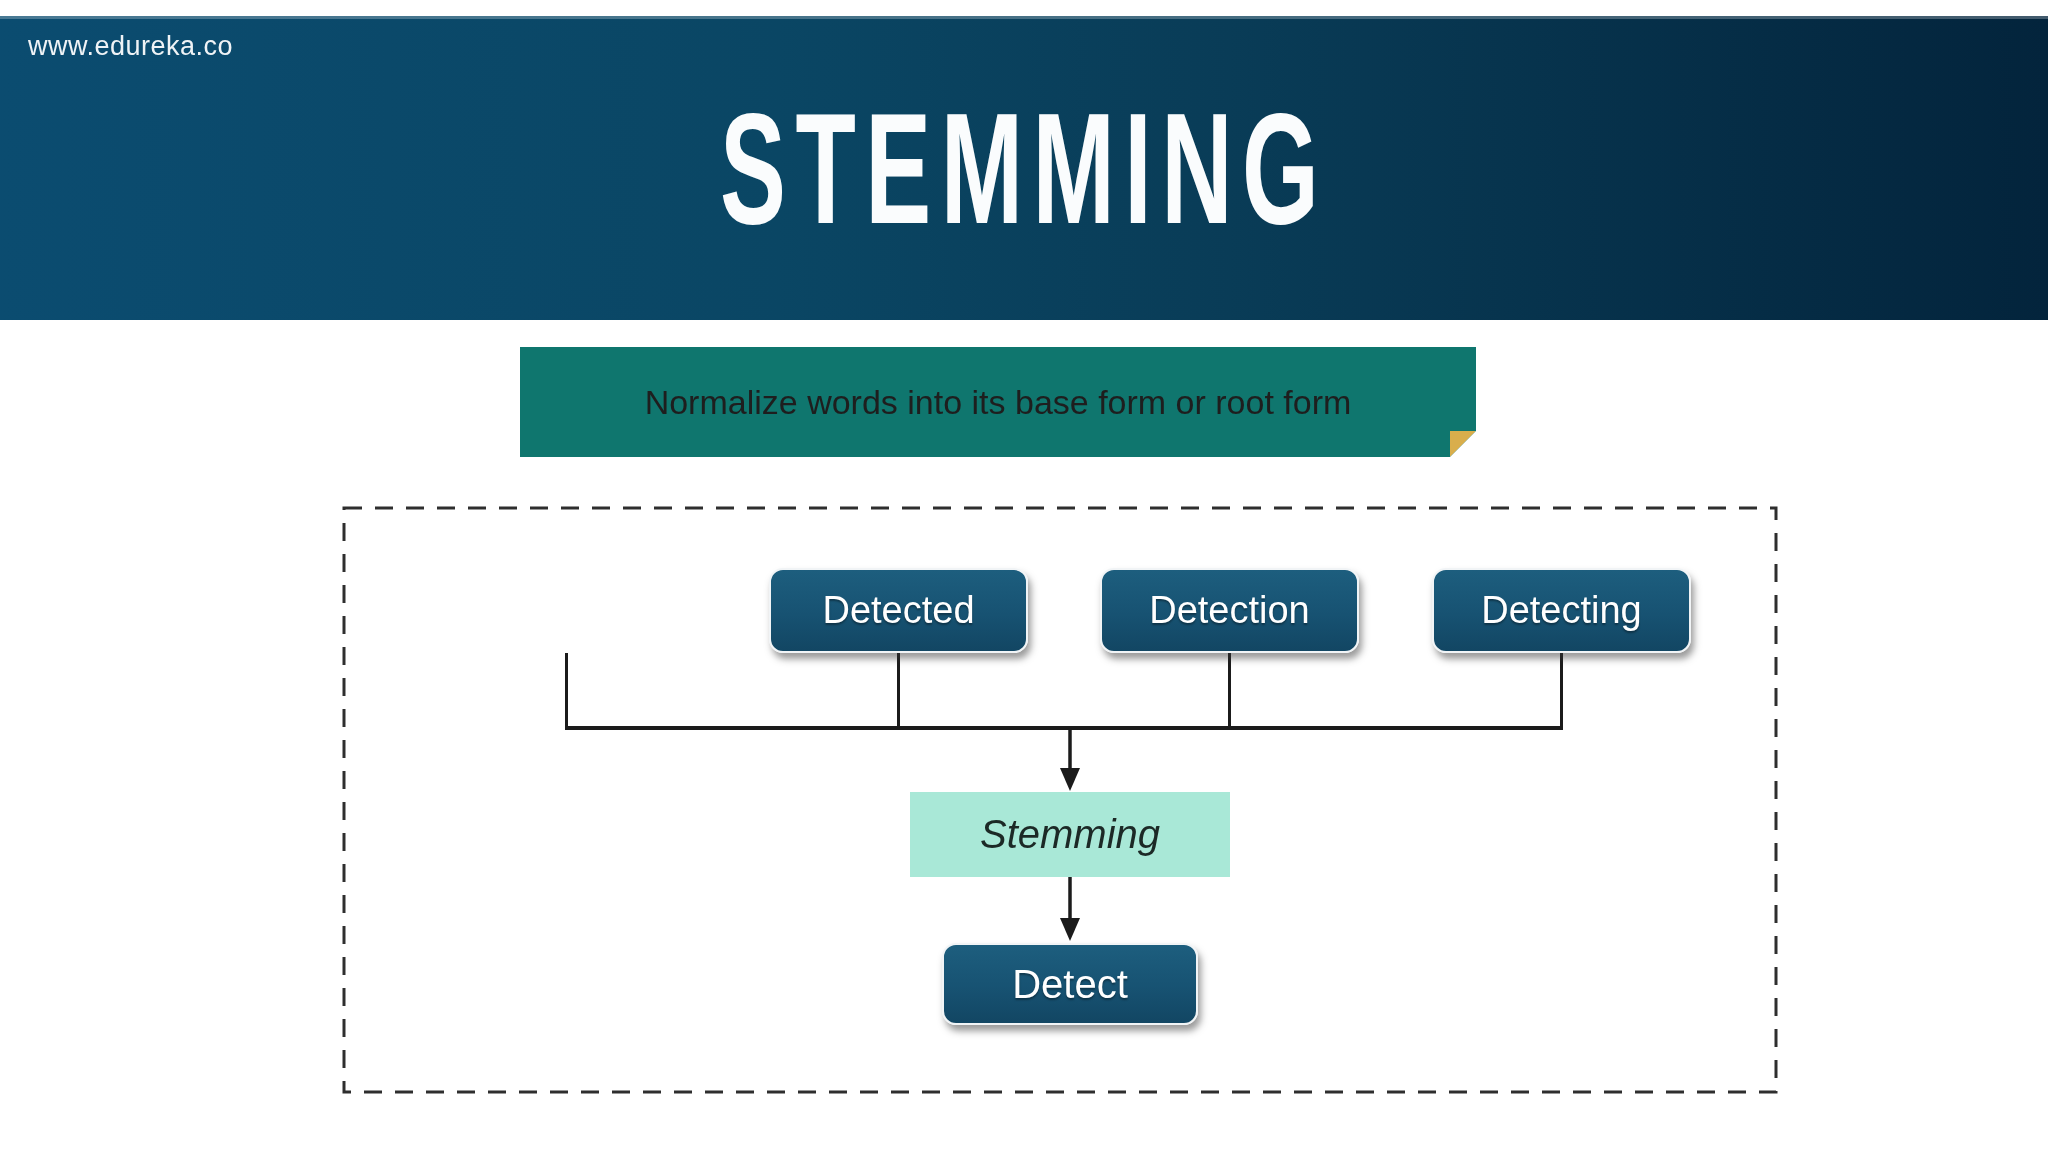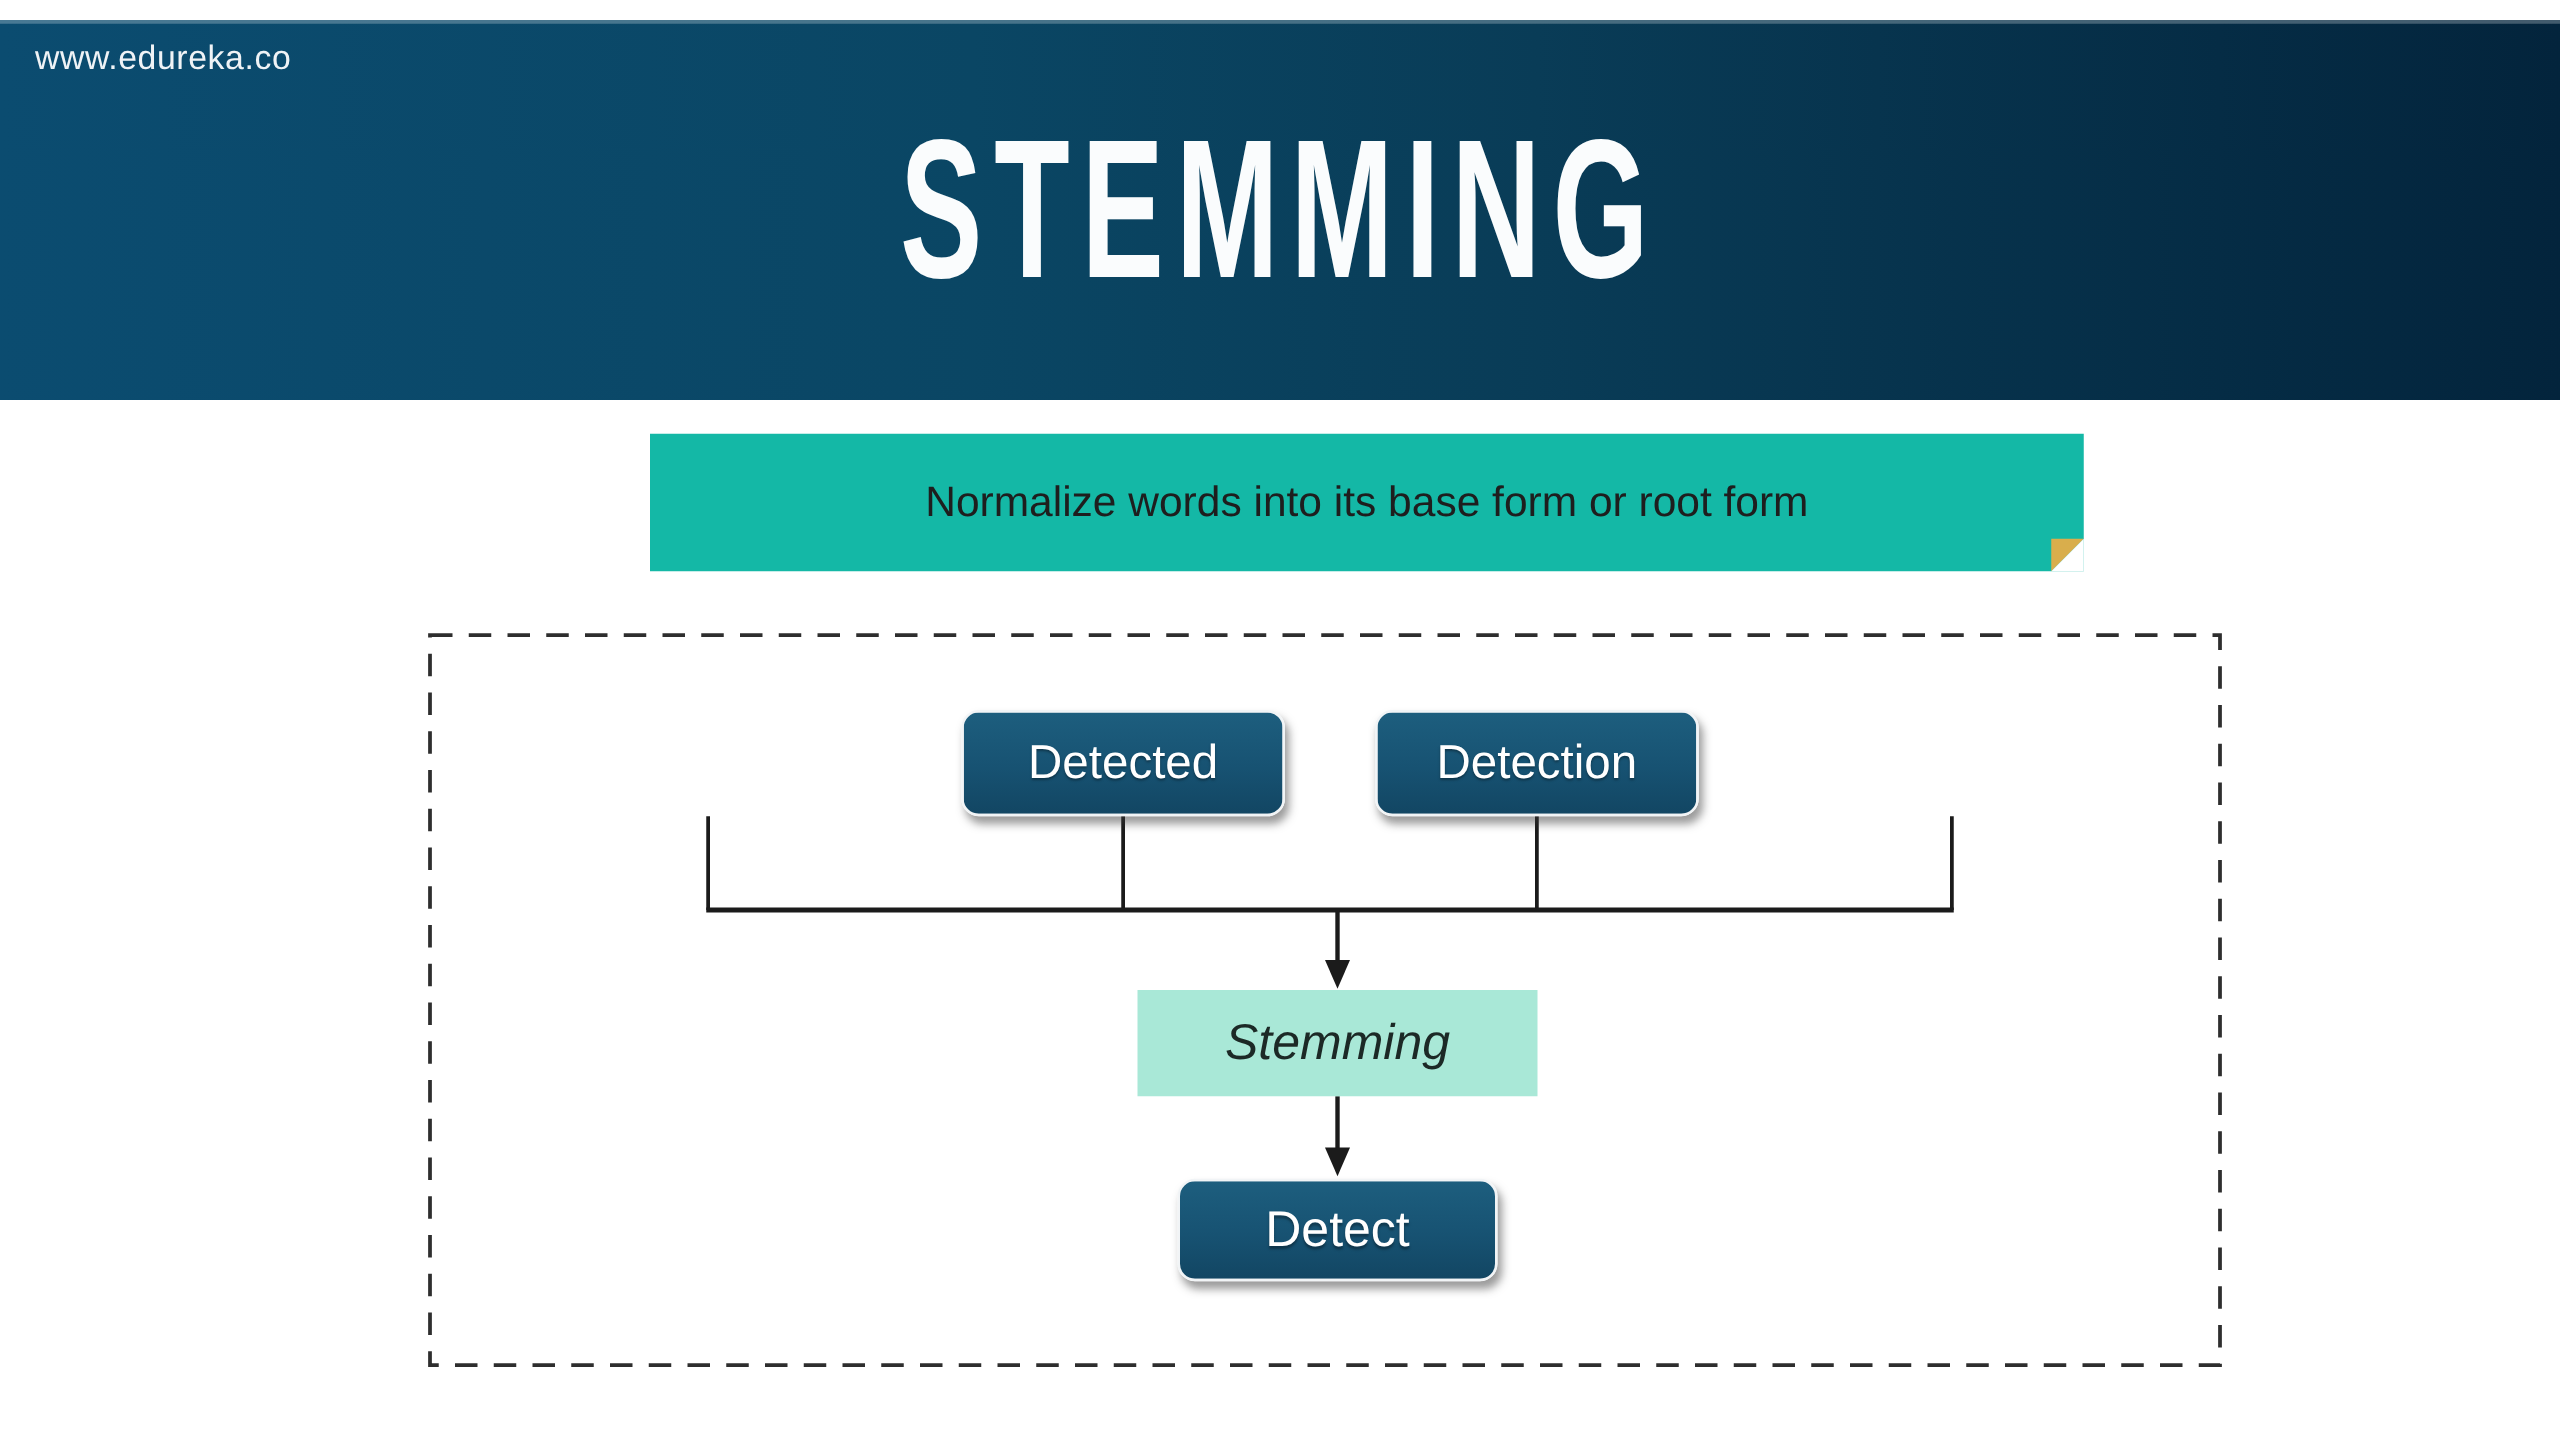--- a/index.html
+++ b/index.html
@@ -42,22 +42,22 @@
     letter-spacing: 10px;
     transform: scale(0.95, 1.52);
     transform-origin: center;
     white-space: nowrap;
   }
 
   
   .note {
     position: absolute;
     left: 520px; top: 347px;
-    width: 1147px; height: 110px;
-    background: #14b8a6;
+    width: 956px; height: 110px;
+    background: #0f766e;
     display: flex;
     align-items: center;
     justify-content: center;
   }
   .note-text {
     font-size: 34px;
     color: #1E1E1E;
   }
   .note::before {           
     content: "";
@@ -154,20 +154,23 @@
     <path d="M1070 877 V922" stroke="#1B1B1B" stroke-width="3.5" fill="none"></path>
     <polygon points="1070,941 1060,918 1080,918" fill="#1B1B1B"></polygon>
   </svg>
 
   <div class="wbox b3">
     <span>Detection</span>
   </div>
   <div class="wbox b2">
     <span>Detected</span>
   </div>
+  <div class="wbox b4">
+    <span>Detecting</span>
+  </div>
 
   <div class="process">
     <span>Stemming</span>
   </div>
 
   <div class="wbox result">
     <span>Detect</span>
   </div>
 
 </div>

